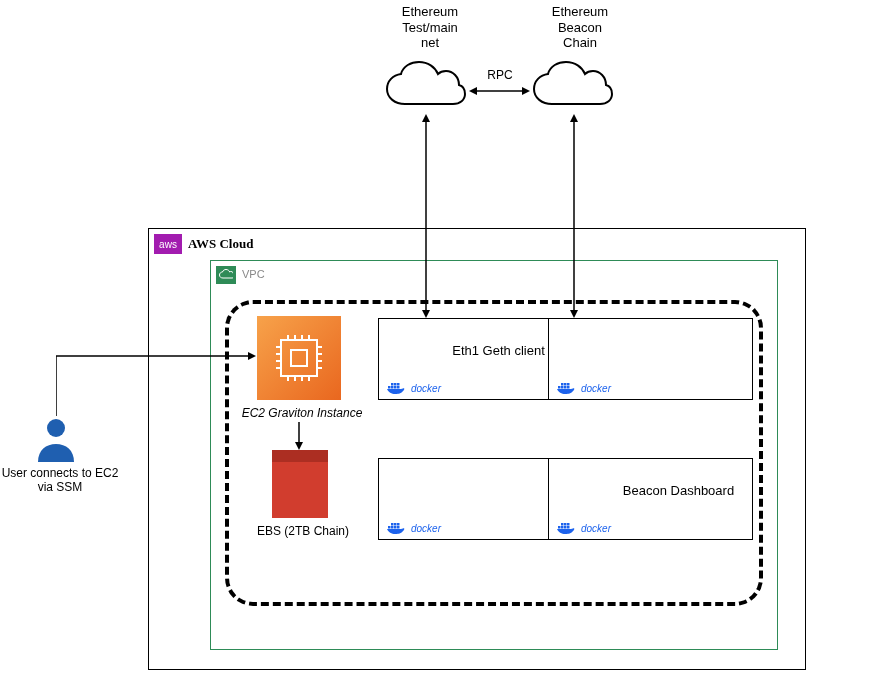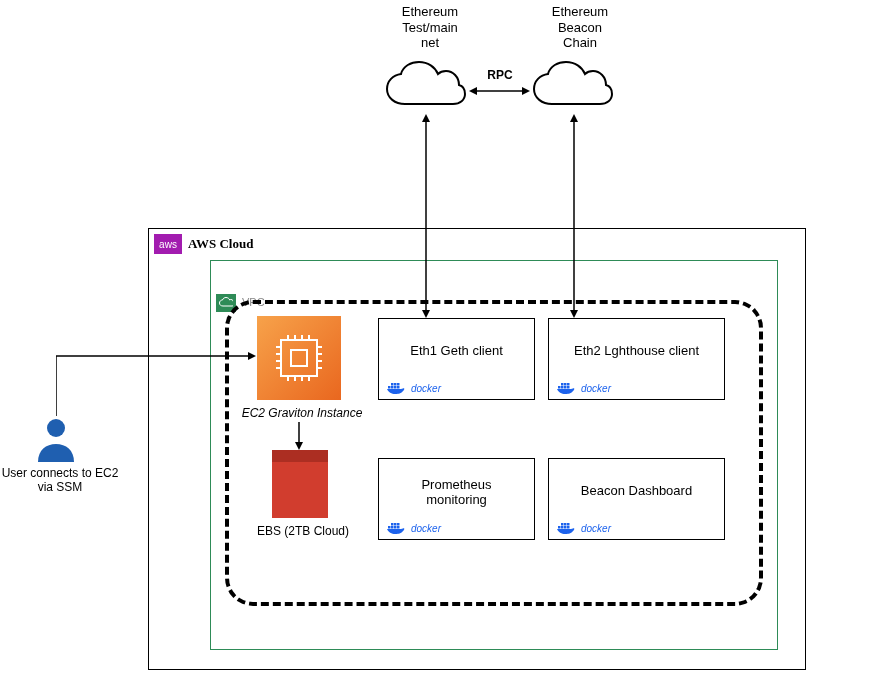--- a/index.html
+++ b/index.html
@@ -2,21 +2,21 @@
 <html><head>
 <meta charset="utf-8">
 <style>
   html, body { margin:0; padding:0; font-family: Arial, Helvetica, sans-serif; background:#fff; }
   .canvas { position:relative; width:879px; height:693px; background:#fff; }
   .label { position:absolute; font-size:13px; color:#000; text-align:center; line-height:1.2; }
   .small-label { font-size:11px; color:#888; }
   .aws-box { position:absolute; border:1px solid #000; }
   .vpc-box { position:absolute; border:1px solid #2e8b57; }
   .dashed-box { position:absolute; border:4px dashed #000; border-radius:28px; }
-  .svc-box { position:absolute; border:1px solid #000; background:#fff; }
+  .svc-box { position:absolute; border:1px solid #000; background:#fff;padding-left:28px; }
   .svc-text { position:absolute; font-size:13px; text-align:center; width:100%; }
   .docker-badge { position:absolute; left:8px; bottom:4px; display:flex; align-items:center; gap:4px; font-size:10px; color:#1d63ed; font-style:italic; }
   .aws-tag { position:absolute; display:flex; align-items:center; gap:6px; }
   .aws-badge { width:28px; height:20px; background:#a21caf; color:#fff; font-size:10px; display:flex; align-items:center; justify-content:center; }
   .vpc-badge { width:20px; height:18px; background:#2e8b57; display:flex; align-items:center; justify-content:center; }
   .ec2-icon { position:absolute; width:84px; height:84px; background:linear-gradient(135deg,#f7a24a,#e9671f); display:flex; align-items:center; justify-content:center; }
   .ebs-icon { position:absolute; width:56px; height:56px; background:#d13d2e; position:absolute; }
   .ebs-icon:before { content:""; position:absolute; top:-12px; left:0; width:56px; height:12px; background:#ac2e22; }
   .user-icon { position:absolute; }
   svg { display:block; }
@@ -38,30 +38,30 @@
   </svg>
   <svg style="position:absolute; left:530px; top:60px;" width="86" height="54" viewBox="0 0 86 54">
     <path d="M22 44c-10 0-18-6-18-15 0-8 6-14 14-15 2-8 10-12 18-12 9 0 16 5 19 12 2-2 5-3 8-3 7 0 13 6 13 14 0-1 0 0 0 0 4 1 6 5 6 9 0 6-5 10-12 10H22z" fill="#fff" stroke="#000" stroke-width="2"></path>
   </svg>
 
   <svg style="position:absolute; left:469px; top:84px;" width="61" height="14">
     <line x1="6" y1="7" x2="55" y2="7" stroke="#000" stroke-width="1.5"></line>
     <polygon points="0,7 8,3 8,11" fill="#000"></polygon>
     <polygon points="61,7 53,3 53,11" fill="#000"></polygon>
   </svg>
-  <div class="label" style="left:485px; top:68px; width:30px; font-size:12px;font-weight:bold;">RPC</div>
+  <div class="label" style="left:485px; top:68px; width:30px; font-size:12px;">RPC</div>
 
   <div class="aws-box" style="left:148px; top:228px; width:656px; height:440px;"></div>
   <div class="aws-tag" style="left:154px; top:234px;">
     <div class="aws-badge">aws</div>
     <span class="label" style="position:static; font-weight:bold; font-size:13px;font-family:Liberation Serif, serif;">AWS Cloud</span>
   </div>
 
   <div class="vpc-box" style="left:210px; top:260px; width:566px; height:388px;"></div>
-  <div class="aws-tag" style="left:216px; top:266px;margin-top:28px;">
+  <div class="aws-tag" style="left:216px; top:266px;">
     <div class="vpc-badge">
       <svg width="14" height="12" viewBox="0 0 14 12">
         <path d="M4 9c-2 0-3.5-1-3.5-3 0-1.7 1.3-3 3-3 .4-1.6 2-2.5 3.5-2.5 1.8 0 3.2 1 3.7 2.5.4-.4.9-.5 1.3-.5 1.3 0 2.5 1.1 2.5 2.7 0 0 0 0 0 0 .7.2 1 1 1 1.7 0 1.1-1 2.1-2.4 2.1H4z" fill="none" stroke="#fff" stroke-width="1"></path>
       </svg>
     </div>
     <span class="label small-label" style="position:static;">VPC</span>
   </div>
 
   <div class="dashed-box" style="left:225px; top:300px; width:530px; height:298px;"></div>
 
@@ -92,21 +92,21 @@
   <div class="label" style="left:237px; top:406px; width:130px; font-size:12px;font-style:italic;">EC2 Graviton Instance</div>
 
   <svg style="position:absolute; left:293px; top:422px;" width="12" height="28">
     <line x1="6" y1="0" x2="6" y2="20" stroke="#000" stroke-width="1.5"></line>
     <polygon points="6,28 2,20 10,20" fill="#000"></polygon>
   </svg>
 
   <div class="ebs-icon" style="left:272px; top:462px;">
     <div style="position:absolute; top:-8px; left:0; width:100%; height:8px; background:#ac2e22;"></div>
   </div>
-  <div class="label" style="left:248px; top:524px; width:110px; font-size:12px;">EBS (2TB Cloud)</div>
+  <div class="label" style="left:248px; top:524px; width:110px; font-size:12px;">EBS (2TB Chain)</div>
 
   <div class="svc-box" style="left:378px; top:318px; width:155px; height:80px;">
     <div class="svc-text" style="top:24px;">Eth1 Geth client</div>
     <div class="docker-badge">
       <svg width="20" height="14" viewBox="0 0 20 14">
         <g fill="#1d63ed">
             <rect x="1" y="5" width="2.5" height="2.5"></rect>
             <rect x="4" y="5" width="2.5" height="2.5"></rect>
         <rect x="7" y="5" width="2.5" height="2.5"></rect>
             <rect x="10" y="5" width="2.5" height="2.5"></rect>
@@ -114,41 +114,38 @@
             <rect x="7" y="2" width="2.5" height="2.5"></rect>
         <rect x="10" y="2" width="2.5" height="2.5"></rect>
         <path d="M0 8h14c1 0 3-1 3-1s1 2-1 3c-2 3-6 3-8 3-3 0-7-2-8-5z"></path>
           </g>
       </svg>
       <span>docker</span>
     </div>
   </div>
 
   <div class="svc-box" style="left:548px; top:318px; width:175px; height:80px;">
-    <div class="svc-text" style="top:24px;">Eth2 Lghthouse client</div>
     <div class="docker-badge">
       <svg width="20" height="14" viewBox="0 0 20 14">
         <g fill="#1d63ed">
             <rect x="1" y="5" width="2.5" height="2.5"></rect>
             <rect x="4" y="5" width="2.5" height="2.5"></rect>
         <rect x="7" y="5" width="2.5" height="2.5"></rect>
             <rect x="10" y="5" width="2.5" height="2.5"></rect>
         <rect x="4" y="2" width="2.5" height="2.5"></rect>
             <rect x="7" y="2" width="2.5" height="2.5"></rect>
         <rect x="10" y="2" width="2.5" height="2.5"></rect>
         <path d="M0 8h14c1 0 3-1 3-1s1 2-1 3c-2 3-6 3-8 3-3 0-7-2-8-5z"></path>
           </g>
       </svg>
       <span>docker</span>
     </div>
   </div>
 
   <div class="svc-box" style="left:378px; top:458px; width:155px; height:80px;">
-    <div class="svc-text" style="top:18px; white-space:pre-line;">Prometheus
-monitoring</div>
     <div class="docker-badge">
       <svg width="20" height="14" viewBox="0 0 20 14">
         <g fill="#1d63ed">
             <rect x="1" y="5" width="2.5" height="2.5"></rect>
             <rect x="4" y="5" width="2.5" height="2.5"></rect>
         <rect x="7" y="5" width="2.5" height="2.5"></rect>
             <rect x="10" y="5" width="2.5" height="2.5"></rect>
         <rect x="4" y="2" width="2.5" height="2.5"></rect>
             <rect x="7" y="2" width="2.5" height="2.5"></rect>
         <rect x="10" y="2" width="2.5" height="2.5"></rect>

